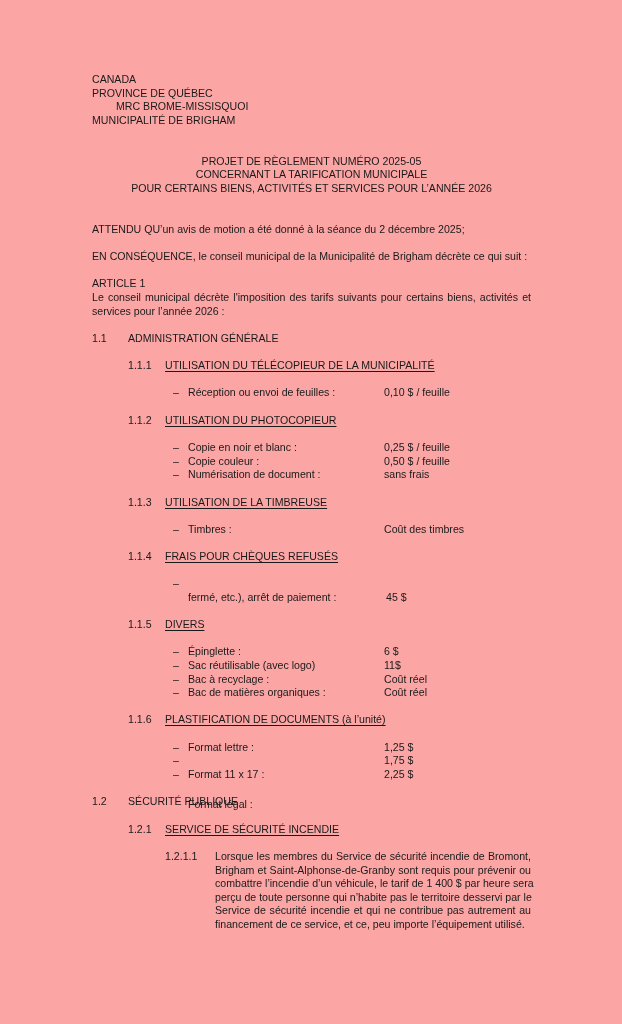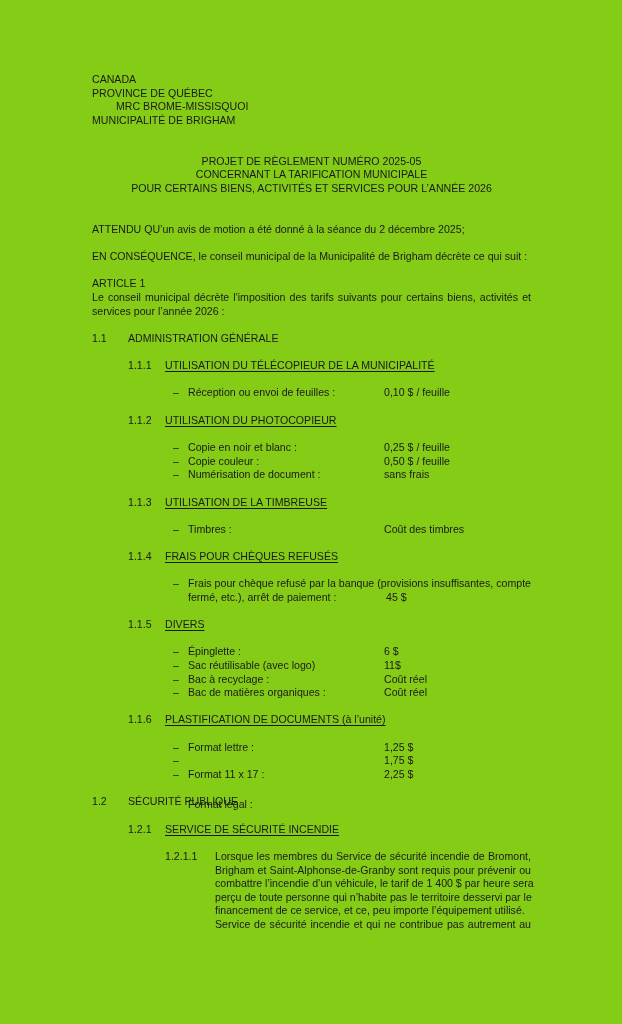--- a/index.html
+++ b/index.html
@@ -13,21 +13,21 @@
       position: relative;
       overflow: hidden;
       font-family: "Liberation Sans", sans-serif;
       font-size: 10.6px;
       color: #1a1a1a;
     }
     .page {
       position: absolute;
       left: 0; top: 0;
       width: 622px; height: 1024px;
-      background: #84cc16;
+      background: #fca5a5;
     }
     .ln {
       position: absolute;
       white-space: nowrap;
       line-height: 13.6px;
       height: 13.6px;
     }
     .b { font-weight: normal; }
     .u { text-decoration: underline; text-underline-offset: 1.5px; text-decoration-thickness: 0.8px; }
     .center {
@@ -101,23 +101,20 @@
 
   <div class="ln" style="left:128px; top:496px;">1.1.3</div>
   <div class="ln u" style="left:165px; top:496px;">UTILISATION DE LA TIMBREUSE</div>
   <div class="ln" style="left:173px; top:523px;">–</div>
   <div class="ln" style="left:188px; top:523px;">Timbres :</div>
   <div class="ln" style="left:384px; top:523px;">Coût des timbres</div>
 
   <div class="ln" style="left:128px; top:550px;">1.1.4</div>
   <div class="ln u" style="left:165px; top:550px;">FRAIS POUR CHÈQUES REFUSÉS</div>
   <div class="ln" style="left:173px; top:577px;">–</div>
-  <div class="justify-block" style="left:188px; top:577px; width:343px;">
-    <span class="jl">Frais pour chèque refusé par la banque (provisions insuffisantes, compte</span>
-  </div>
   <div class="ln" style="left:188px; top:591px;">fermé, etc.), arrêt de paiement :</div>
   <div class="ln" style="left:386px; top:591px;">45 $</div>
 
   <div class="ln" style="left:128px; top:618px;">1.1.5</div>
   <div class="ln u" style="left:165px; top:618px;">DIVERS</div>
   <div class="ln" style="left:173px; top:645px;">–</div>
   <div class="ln" style="left:188px; top:645px;">Épinglette :</div>
   <div class="ln" style="left:384px; top:645px;">6 $</div>
   <div class="ln" style="left:173px; top:659px;">–</div>
   <div class="ln" style="left:188px; top:659px;">Sac réutilisable (avec logo)</div>
@@ -146,17 +143,17 @@
 
   <div class="ln" style="left:128px; top:823px;">1.2.1</div>
   <div class="ln u" style="left:165px; top:823px;">SERVICE DE SÉCURITÉ INCENDIE</div>
 
   <div class="ln" style="left:165px; top:850px;">1.2.1.1</div>
   <div class="justify-block" style="left:215px; top:850px; width:316px;">
     <span class="jl">Lorsque les membres du Service de sécurité incendie de Bromont,</span>
     <span class="jl">Brigham et Saint-Alphonse-de-Granby sont requis pour prévenir ou</span>
     <span class="jl">combattre l’incendie d’un véhicule, le tarif de 1 400 $ par heure sera</span>
     <span class="jl">perçu de toute personne qui n’habite pas le territoire desservi par le</span>
+    <span class="jl">Service de sécurité incendie et qui ne contribue pas autrement au</span>
     <span class="jl last">financement de ce service, et ce, peu importe l’équipement utilisé.</span>
-    <span class="jl">Service de sécurité incendie et qui ne contribue pas autrement au</span>
   </div>
 
 </div>
 
 </body></html>

